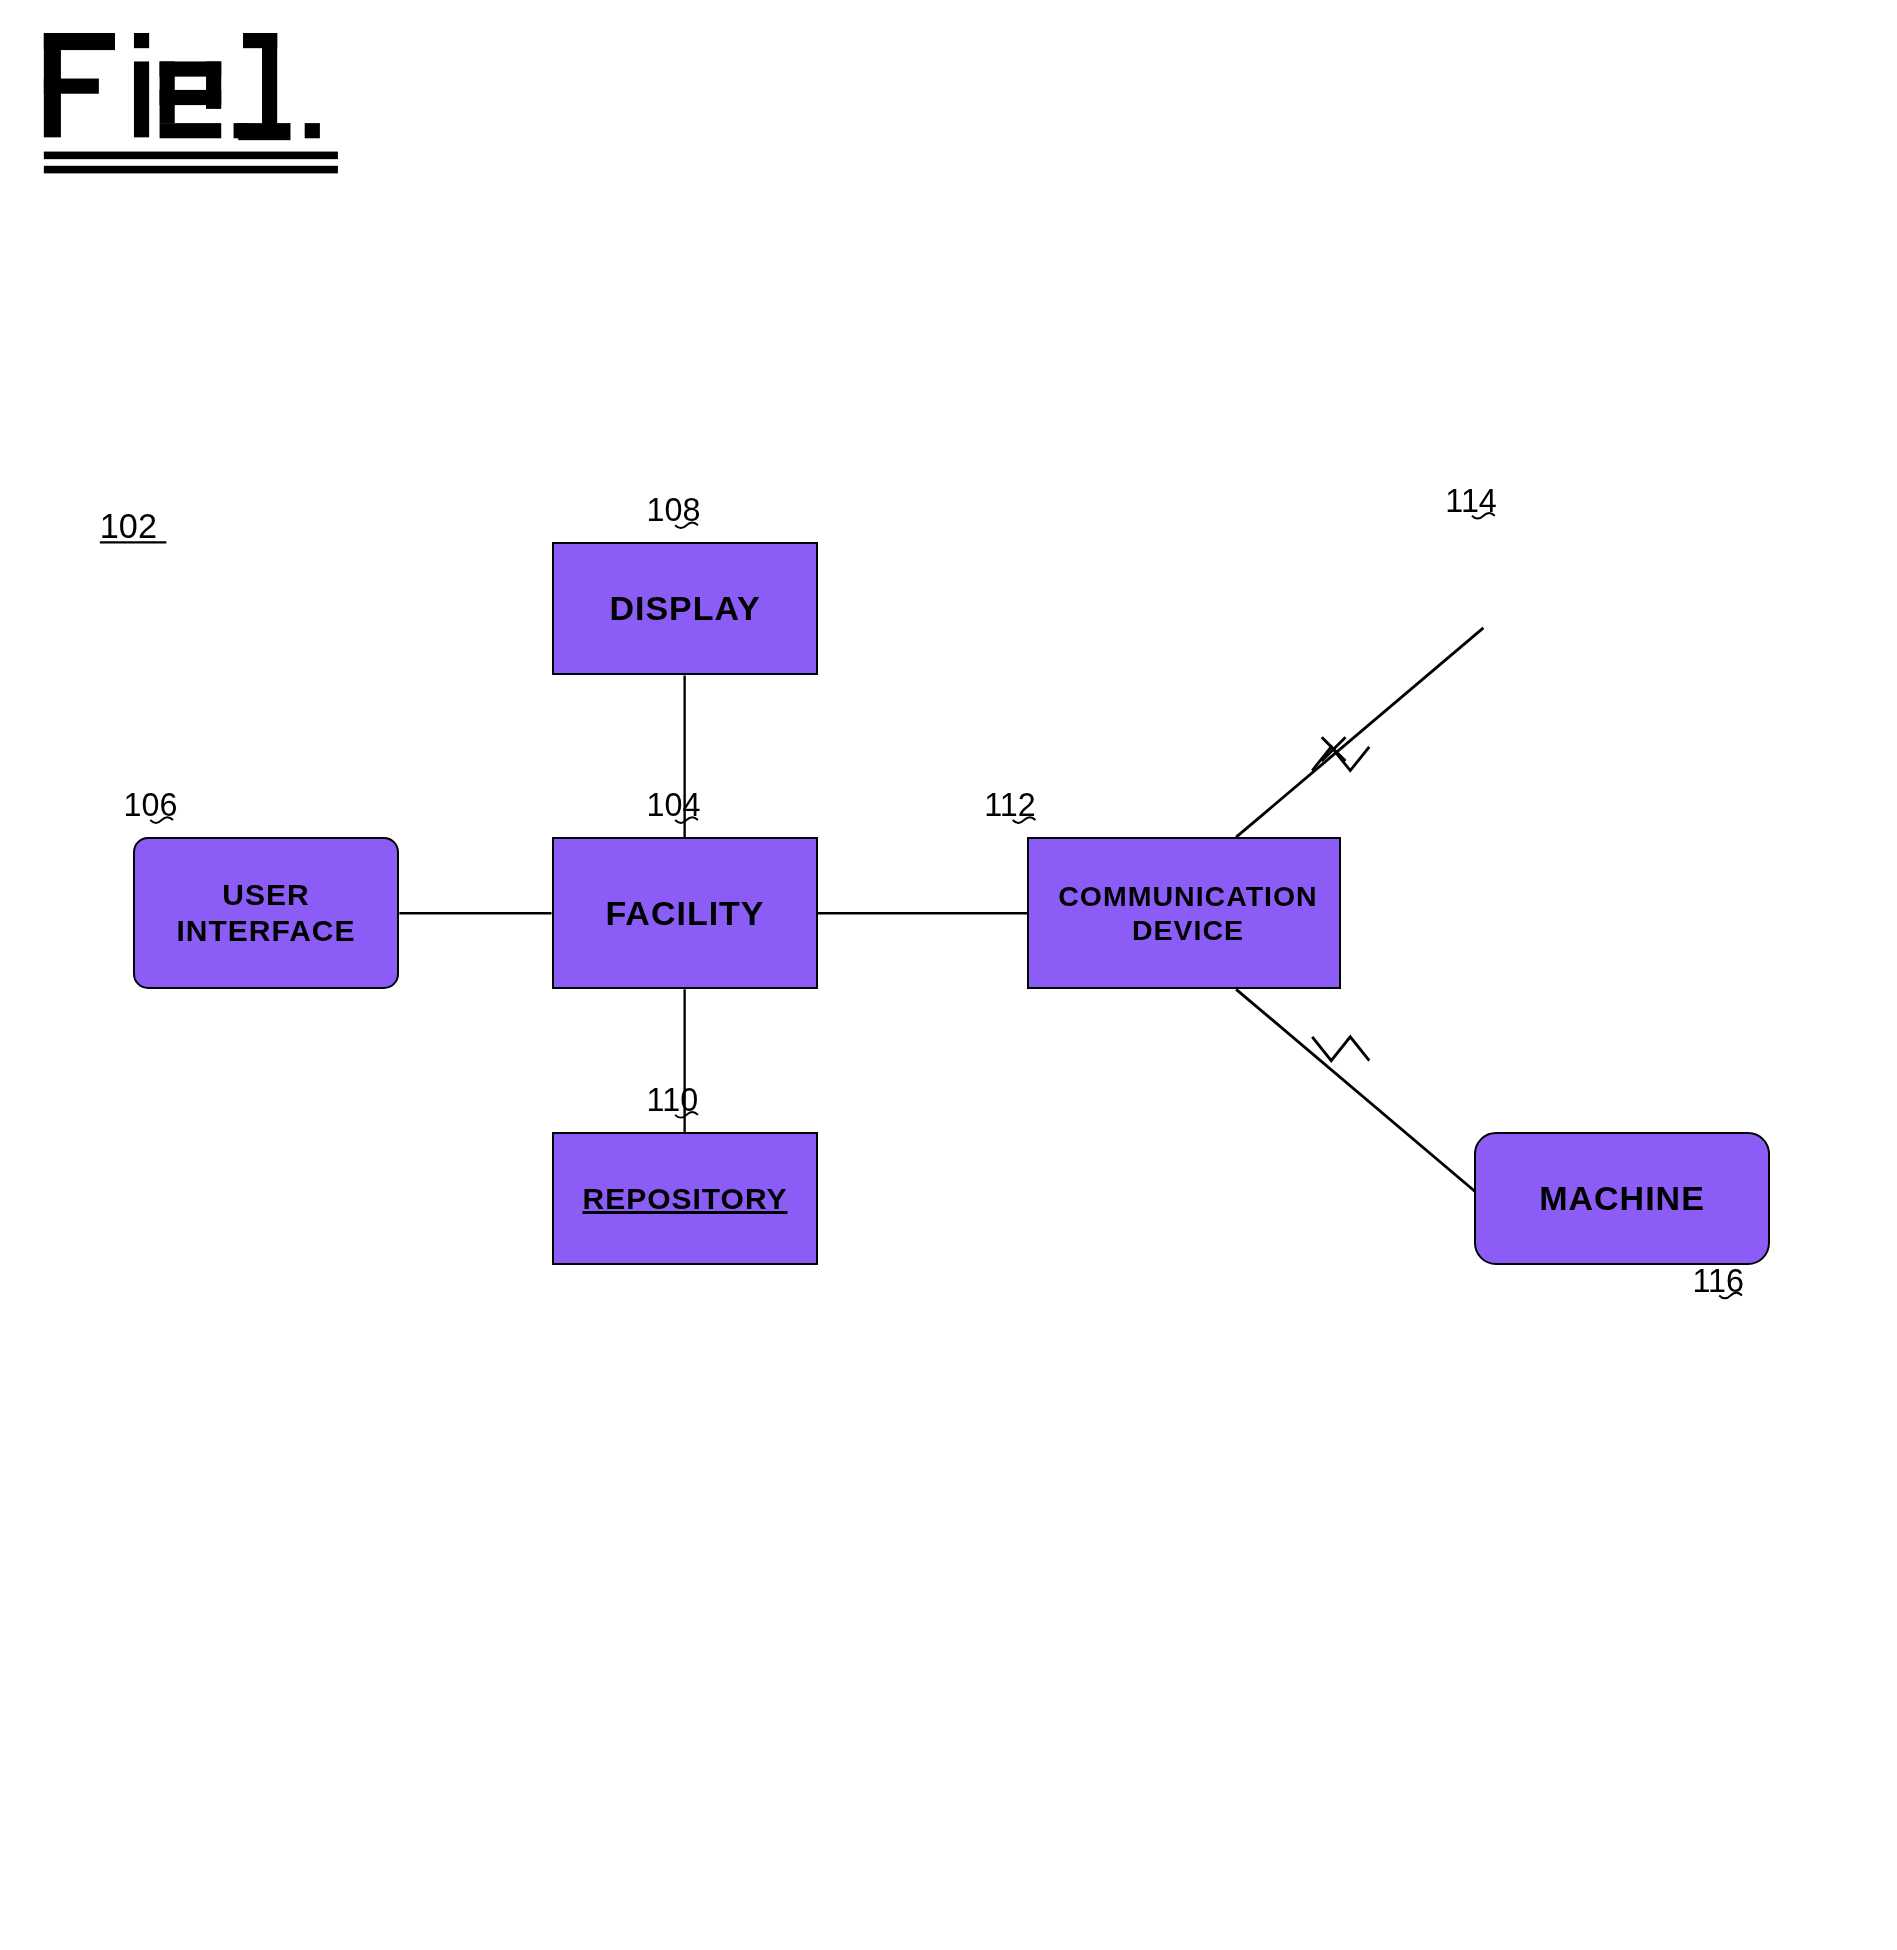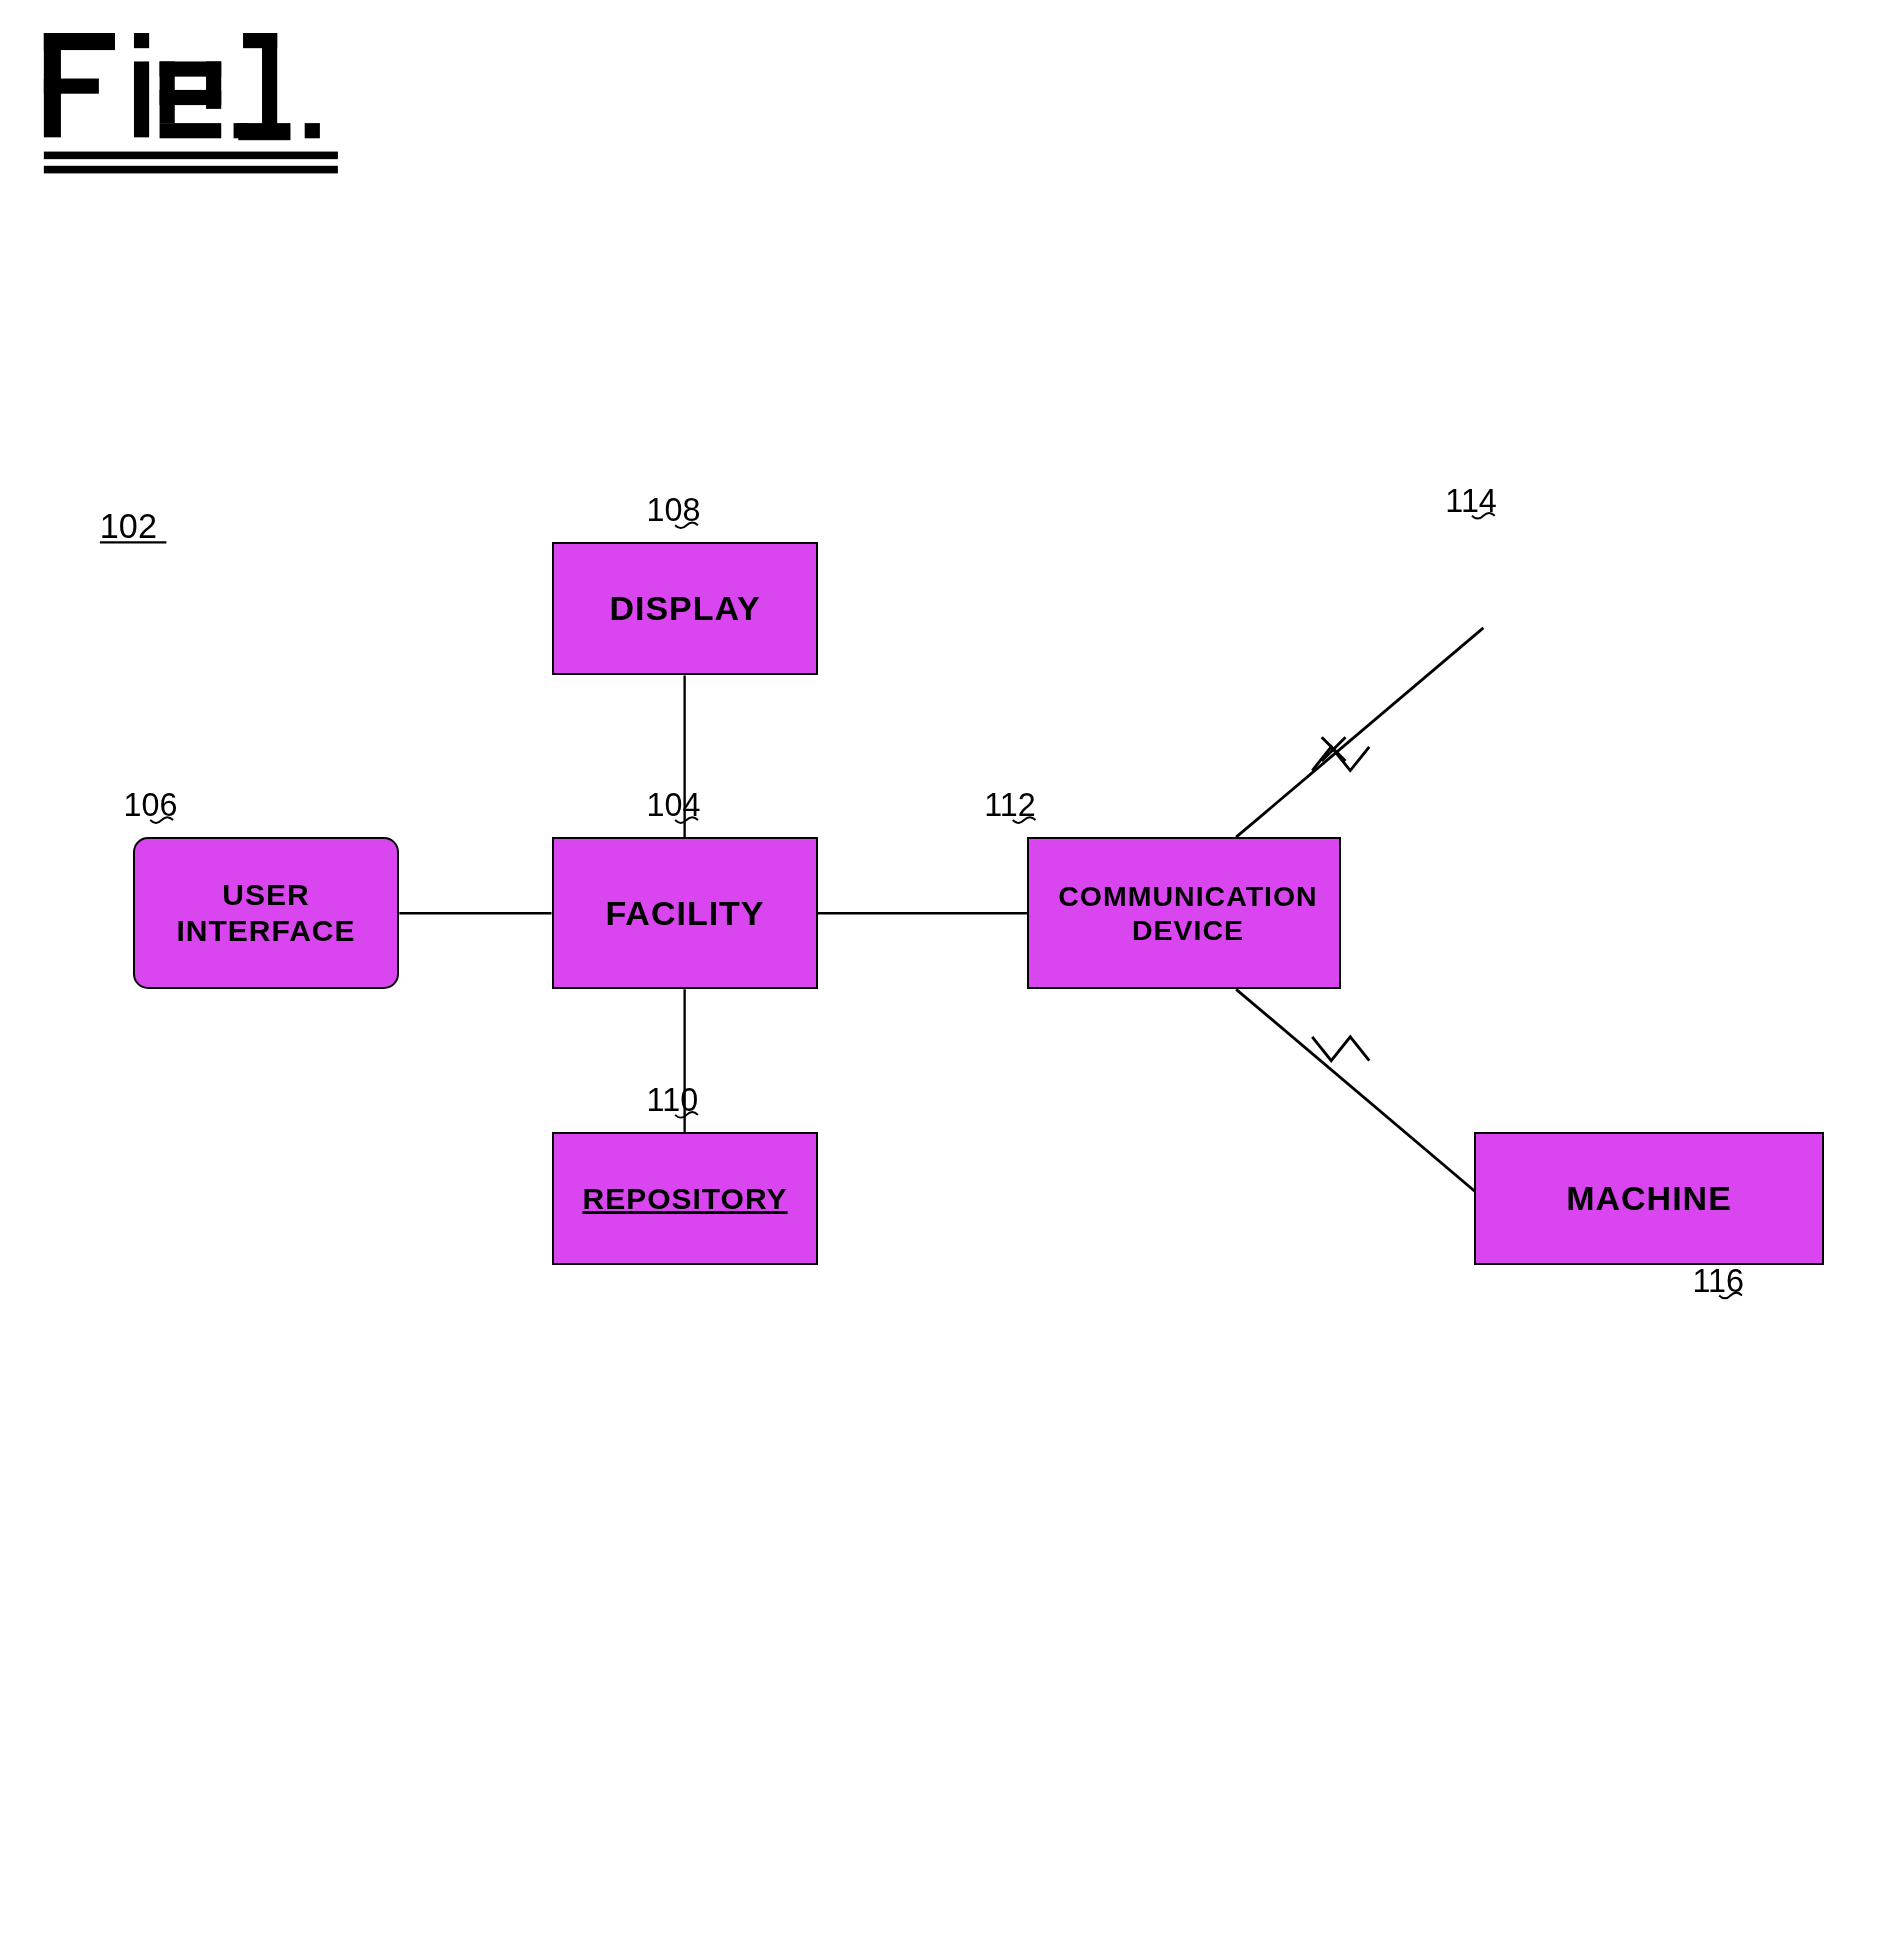--- a/index.html
+++ b/index.html
@@ -17,21 +17,21 @@
       position: relative;
       width: 1897px;
       height: 1951px;
       background: #ffffff;
     }
 
     
     .box {
       position: absolute;
       border: 2.4px solid #000;
-      background: #d946ef;
+      background: #8b5cf6;
       display: flex;
       align-items: center;
       justify-content: center;
       text-align: center;
       font-size: 34px;
       font-weight: bold;
       font-family: Arial, sans-serif;
       letter-spacing: 1px;
       line-height: 1.2;
     }
@@ -142,18 +142,18 @@
 
   <div class="box" style="left:552px; top:1132px; width:266px; height:133px; font-size:30px;text-decoration:underline;">
     <span>REPOSITORY</span>
   </div>
 
   <div class="box" style="left:1027px; top:837px; width:314px; height:152px; font-size:28.5px;padding-left:8px;">
     <span>COMMUNICATION<br>DEVICE</span>
   </div>
 
 
-  <div class="box" style="left:1474px; top:1132px; width:350px; height:133px;">
+  <div class="box" style="left:1474px; top:1132px; width:296px; height:133px;border-radius:22px;">
     <span>MACHINE</span>
   </div>
 
 </div>
 
 
 </body></html>

